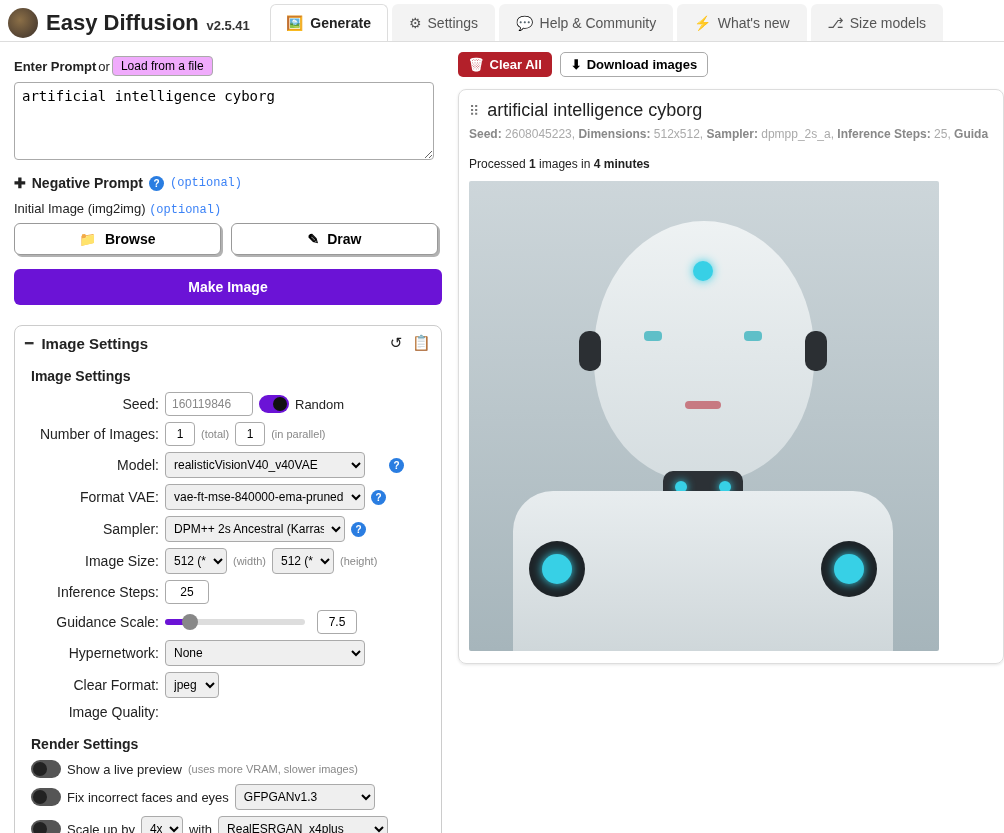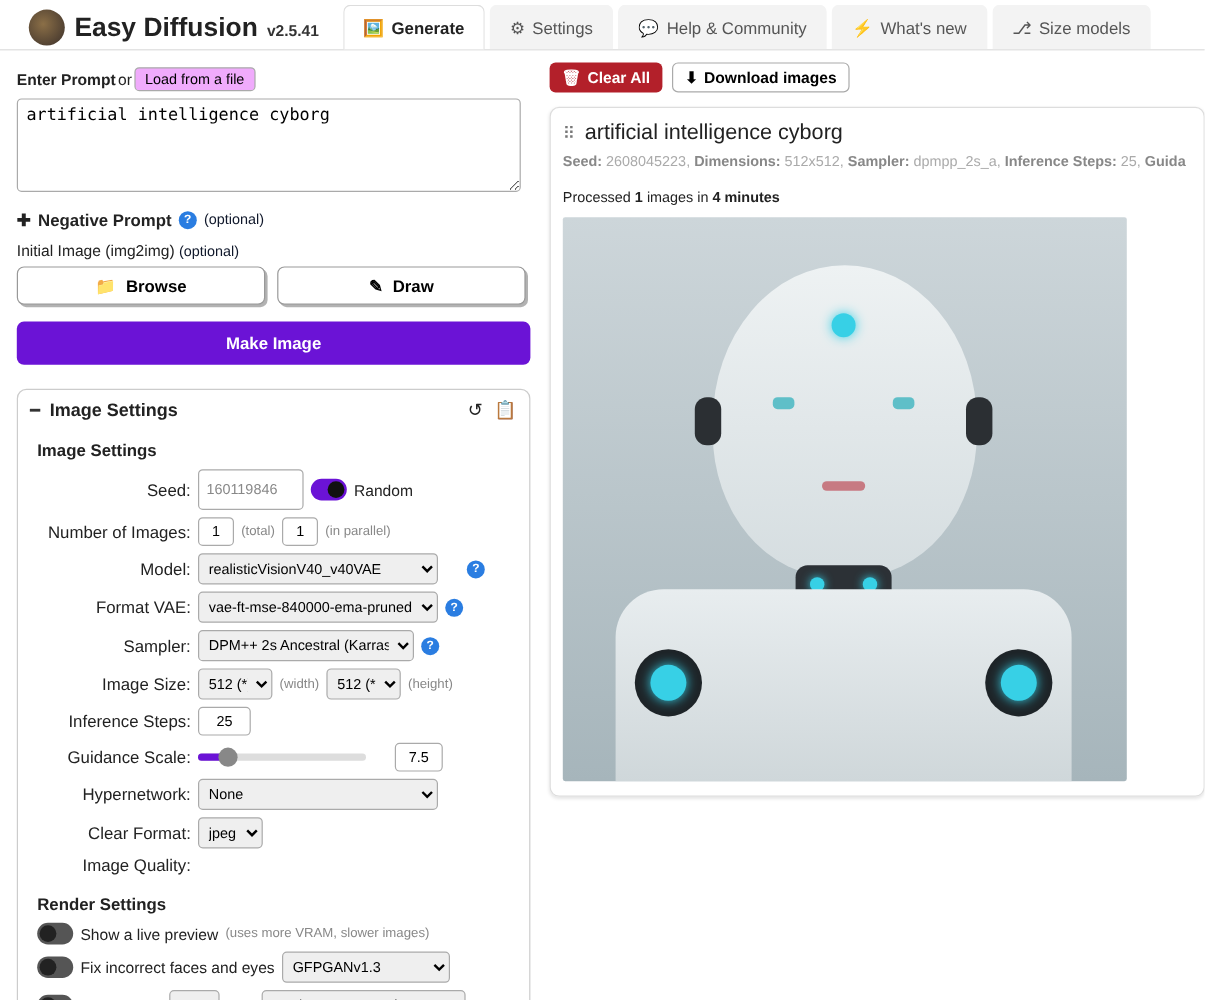--- a/index.html
+++ b/index.html
@@ -8,21 +8,21 @@
   background: #fff;
   color: #222;
   font-size: 13px;
   width: 1004px;
 }
 
 .header {
   display: flex;
   align-items: center;
   border-bottom: 1px solid #ddd;
-  padding: 4px 8px 0 24px;
+  padding: 4px 8px 0 8px;
   gap: 8px;
 }
 .logo {
   width: 30px; height: 30px; border-radius: 50%;
   background: radial-gradient(circle at 40% 40%, #8b6f47, #3a2f2a);
   flex-shrink: 0;
 }
 .brand { font-weight: 800; font-size: 22px; color: #222; }
 .brand-v { font-weight: 700; font-size: 13px; color: #333; margin-left: 4px; }
 .tabs { display: flex; margin-left: 12px; }
@@ -52,21 +52,21 @@
   font-size: 14px; padding: 5px 7px;
   border:1px solid #aaa; border-radius:4px;
 }
 .neg-row { display:flex; align-items:center; gap:6px; margin-top:12px;}
 .plus { font-weight:700; font-size:14px;}
 .neg-label { font-weight:700; font-size:14px;}
 .help-q {
   width:15px;height:15px;border-radius:50%;background:#2a7de1;color:#fff;
   display:inline-flex;align-items:center;justify-content:center;font-size:10px;font-weight:700;
 }
-.opt { color:#0f172a; font-size:12px;}
+.opt { color:#3b82f6; font-size:12px;font-family:Liberation Mono, monospace;}
 .init-row { margin-top:10px; font-size:13px;}
 .btn-row { display:flex; gap:10px; margin-top:6px;}
 .btn-med {
   flex:1; height:32px; background:#fff;border:1px solid #999;border-radius:6px;
   display:flex;align-items:center;justify-content:center;gap:8px;font-size:14px;font-weight:600;
   box-shadow: 2px 2px 0 rgba(0,0,0,.3); cursor:pointer;
 }
 .btn-make {
   margin-top:14px; height:36px; width:428px;
   background:#6b13d6; color:#fff; border:none; border-radius:6px;
@@ -78,31 +78,31 @@
   margin-top:20px; border:1px solid #ccc; border-radius:8px; padding:8px 10px 14px 10px;
   width:428px;
 }
 .panel-head { display:flex; align-items:center; gap:8px; }
 .collapse-icon { font-size:14px; color:#333;}
 .panel-title { font-weight:800; font-size:15px; flex:1;}
 .panel-actions { display:flex; gap:10px; font-size:15px;}
 .sect-title { font-weight:800; margin:16px 0 8px 6px; font-size:14px;}
 .row { display:flex; align-items:center; gap:6px; margin:6px 0; }
 .row-label { width:134px; text-align:right; font-size:14px;}
-.input-sm { width:88px; height:34px; border:1px solid #aaa;border-radius:4px;padding:2px 6px;font-size:12px;color:#888;}
+.input-sm { width:88px; height:24px; border:1px solid #aaa;border-radius:4px;padding:2px 6px;font-size:12px;color:#888;}
 .input-xs { width:30px; height:24px; border:1px solid #aaa;border-radius:4px;padding:2px 4px;font-size:12px;text-align:center;}
 .select { height:26px; border:1px solid #aaa;border-radius:4px;padding:2px 4px;font-size:12px;}
 .toggle {
   width:30px;height:18px;border-radius:10px;background:#6b13d6;position:relative;cursor:pointer;flex-shrink:0;
 }
 .toggle::after{content:"";position:absolute;width:14px;height:14px;border-radius:50%;background:#111;top:2px;right:2px;}
 .toggle.off{background:#555;}
 .toggle.off::after{right:auto;left:2px;background:#222;}
 .hint{color:#888;font-size:11px;}
-.slider-wrap{display:flex;align-items:center;gap:24px;}
+.slider-wrap{display:flex;align-items:center;gap:12px;}
 .slider{position:relative;width:140px;height:6px;background:#ddd;border-radius:3px;}
 .slider-fill{position:absolute;height:100%;background:#6b13d6;border-radius:3px;}
 .slider-thumb{position:absolute;width:16px;height:16px;border-radius:50%;background:#888;top:-5px;transform:translateX(-50%);}
 .input-num{width:40px;height:24px;border:1px solid #aaa;border-radius:4px;text-align:center;font-size:12px;padding:2px;}
 
 
 .outhead { display:flex; gap:8px; padding-bottom:6px;}
 .btn-danger{background:#b3202a;color:#fff;border:none;border-radius:5px;padding:4px 10px;font-size:13px;font-weight:600;display:flex;align-items:center;gap:5px;cursor:pointer;}
 .btn-white{background:#fff;border:1px solid #aaa;border-radius:5px;padding:4px 10px;font-size:13px;font-weight:600;display:flex;align-items:center;gap:5px;cursor:pointer;}
 .outcard{border:1px solid #ddd;border-radius:8px;padding:10px 10px 12px 10px;margin-top:6px;box-shadow:0 1px 3px rgba(0,0,0,.1);}

